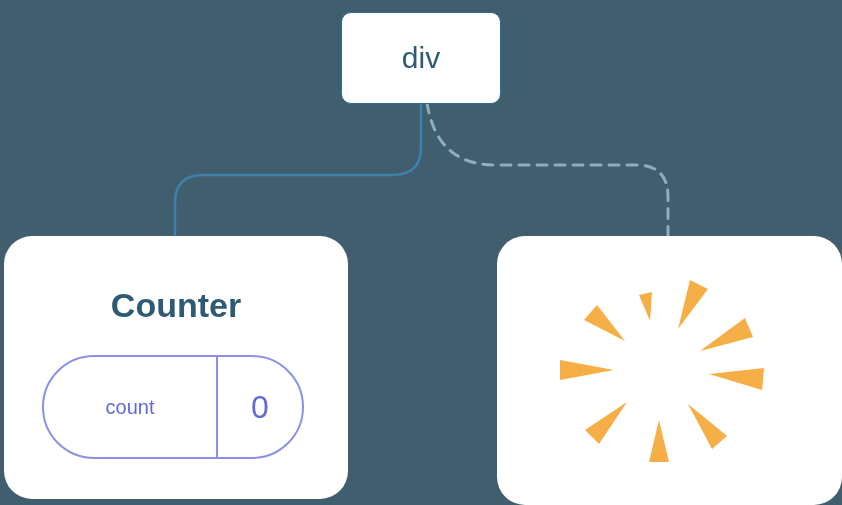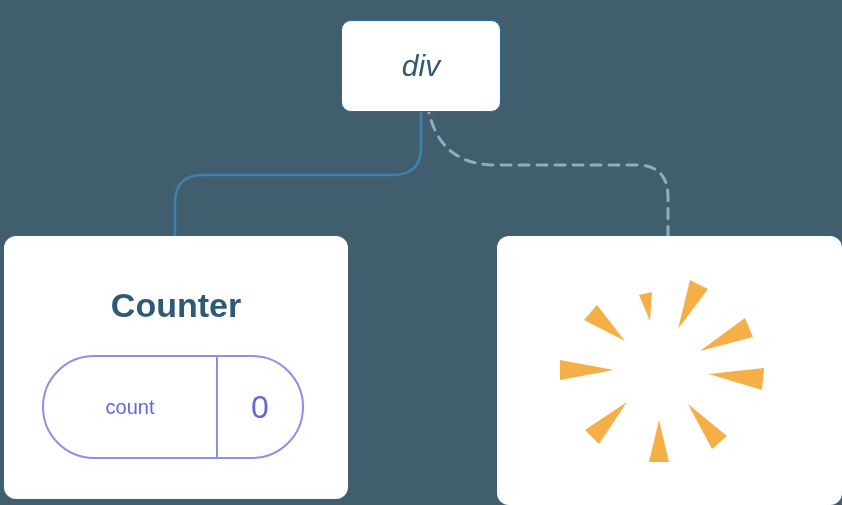--- a/index.html
+++ b/index.html
@@ -24,37 +24,36 @@
   }
   .edge-dashed{
     fill:none;
     stroke:var(--edge-dashed,#8FACC0);
     stroke-width:3;
     stroke-dasharray:10 8;
     stroke-linecap:round;
   }
   .node-root{
     position:absolute;
-    left:341px;top:20px;width:160px;height:92px;
+    left:341px;top:12px;width:160px;height:92px;
     background:var(--card-bg,#FFFFFF);
     border:1.5px solid var(--node-border,#2B6C99);
     border-radius:10px;
     display:flex;align-items:center;justify-content:center;
     box-sizing:border-box;
-    font-style:italic;
   }
   .node-root .label{
     font-size:30px;
     color:var(--heading,#2F5A75);
     font-weight:500;
   }
   .card{
     position:absolute;
     background:var(--card-bg,#FFFFFF);
-    border-radius:12px;
+    border-radius:28px;
   }
   .card-counter{
     left:4px;top:236px;width:344px;height:263px;
   }
   .card-counter .title{
     margin:0;
     text-align:center;
     margin-top:50px;
     font-size:34px;
     font-weight:600;

